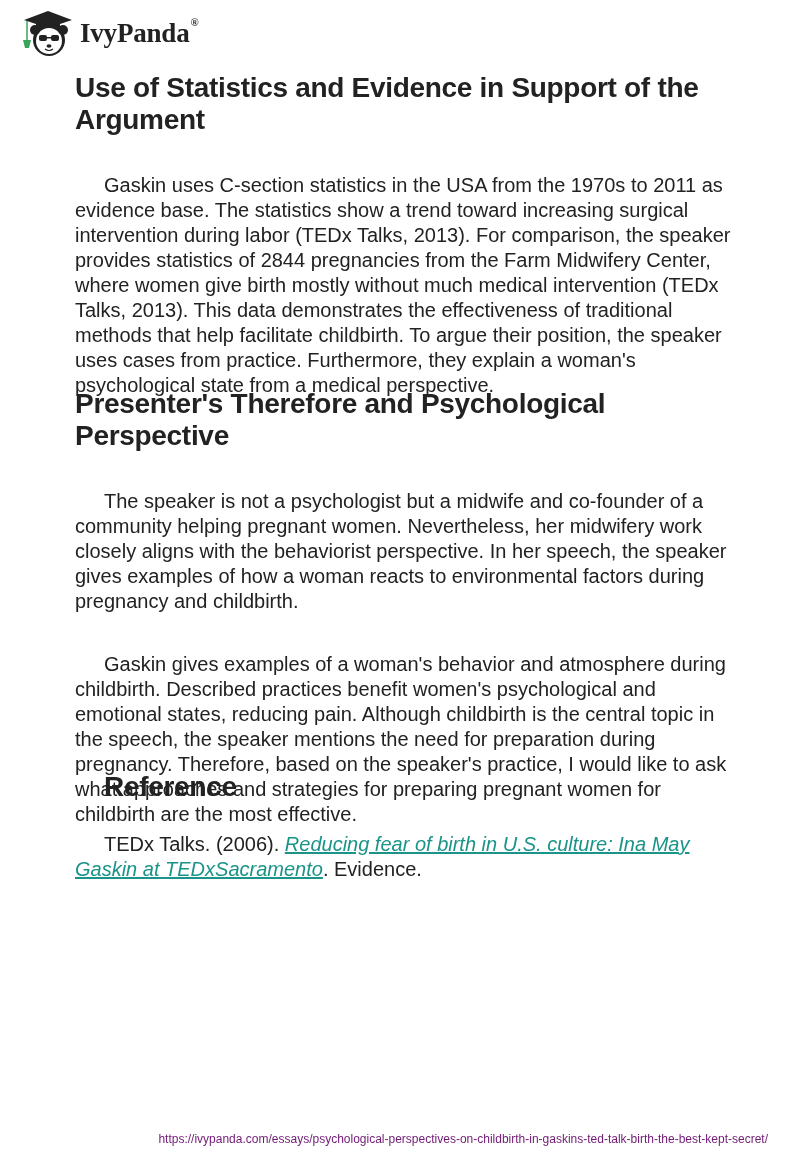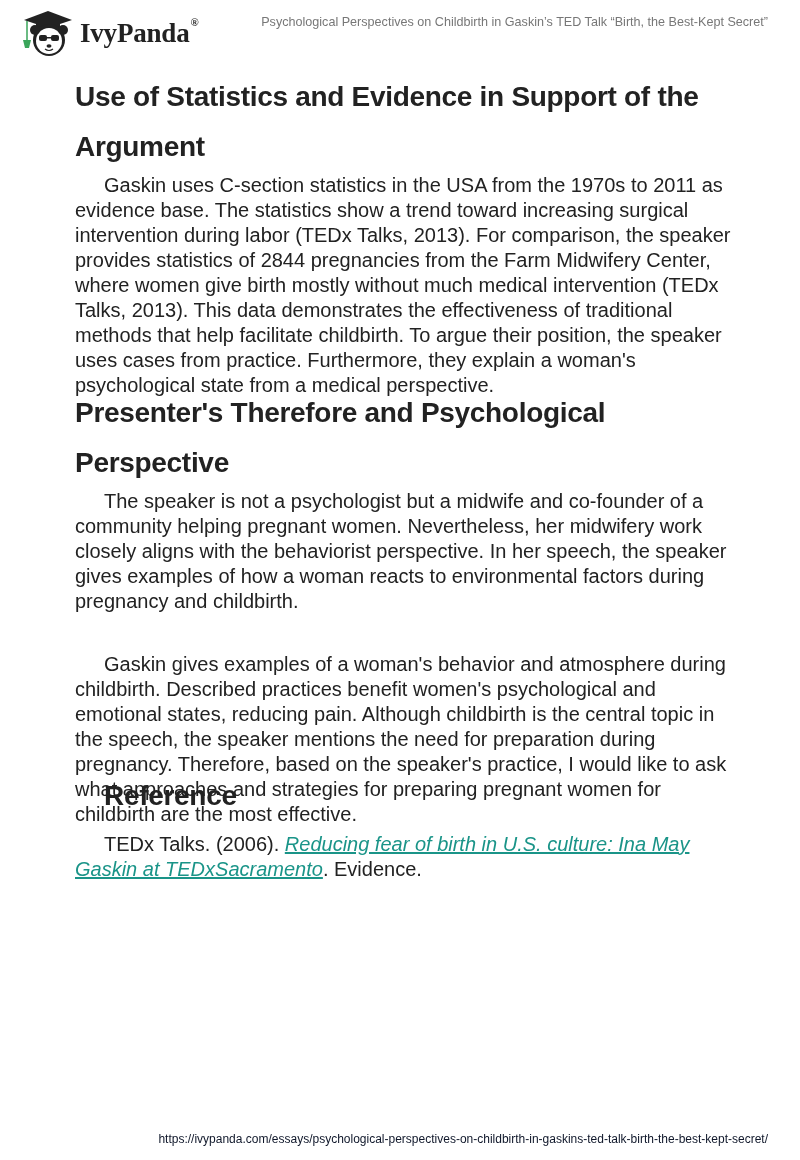--- a/index.html
+++ b/index.html
@@ -7,32 +7,32 @@
     body { font-family: "Liberation Sans", sans-serif; color: #222222; position: relative; }
 
     .header { position: absolute; top: 0; left: 0; width: 800px; height: 60px; }
     .logo { position: absolute; left: 18px; top: 8px; display: flex; align-items: center; text-align: center; }
     .logo-mark { width: 58px; height: 50px; position: relative; }
     .logo-text { font-family: "Liberation Serif", "DejaVu Serif", serif; font-weight: bold; font-size: 27px; color: #222; margin-left: 4px; letter-spacing: -0.2px; }
     .logo-reg { font-size: 11px; vertical-align: top; position: relative; top: -2px; margin-left: 1px; }
     .doc-title { position: absolute; right: 32px; top: 15px; font-size: 12.6px; color: #777777; white-space: nowrap; }
 
     .content { position: absolute; left: 75px; top: 72px; width: 660px; }
-    h2 { font-size: 28px; font-weight: bold; line-height: 50px; color: #222; letter-spacing: -0.3px; }
+    h2 { font-size: 28px; font-weight: bold; line-height: 32px; color: #222; letter-spacing: -0.3px; }
     p { font-size: 20px; line-height: 25px; color: #222; text-indent: 29px; }
     .h-1 { position: absolute; top: 0; }
     .p-1 { position: absolute; top: 101px; width: 660px; }
     .h-2 { position: absolute; top: 316px; }
     .p-2 { position: absolute; top: 417px; width: 660px; }
     .p-3 { position: absolute; top: 532px; width: 660px; margin-top: 48px; }
     .h-3 { position: absolute; top: 699px; margin-left: 29px; }
     .p-4 { position: absolute; top: 760px; width: 660px; }
     a.ref-link { color: #1a9488; font-style: italic; text-decoration: underline; text-decoration-thickness: 1.5px; }
 
-    .footer-url { position: absolute; right: 32px; top: 1132px; font-size: 12px; color: #0f172a; white-space: nowrap; }
+    .footer-url { position: absolute; right: 32px; top: 1132px; font-size: 12px; color: #701a75; white-space: nowrap; }
   </style>
 </head>
 <body>
 
 <div class="header">
   <div class="logo">
     <div class="logo-mark">
       <svg width="58" height="50" viewBox="0 0 58 50">
 
         <polygon points="6,12 30,3 54,12 30,20" fill="#222"></polygon>
@@ -50,21 +50,20 @@
         <rect x="21" y="27" width="8" height="6" rx="2" fill="#222"></rect>
         <rect x="33" y="27" width="8" height="6" rx="2" fill="#222"></rect>
         <rect x="29" y="29" width="4" height="1.5" fill="#222"></rect>
 
         <ellipse cx="31" cy="38" rx="2.5" ry="1.8" fill="#222"></ellipse>
         <path d="M27,41 Q31,44 35,41" stroke="#222" stroke-width="1.2" fill="none"></path>
       </svg>
     </div>
     <span class="logo-text"><span>IvyPanda</span><span class="logo-reg">®</span></span>
   </div>
-  <div class="doc-title">Psychological Perspectives on Childbirth in Gaskin’s TED Talk “Birth, the Best-Kept Secret”</div>
 </div>
 
 <div class="content">
   <h2 class="h-1">Use of Statistics and Evidence in Support of the Argument</h2>
   <p class="p-1">Gaskin uses C-section statistics in the USA from the 1970s to 2011 as evidence base. The statistics show a trend toward increasing surgical intervention during labor (TEDx Talks, 2013). For comparison, the speaker provides statistics of 2844 pregnancies from the Farm Midwifery Center, where women give birth mostly without much medical intervention (TEDx Talks, 2013). This data demonstrates the effectiveness of traditional methods that help facilitate childbirth. To argue their position, the speaker uses cases from practice. Furthermore, they explain a woman's psychological state from a medical perspective.</p>
 
   <h2 class="h-2">Presenter's Therefore and Psychological Perspective</h2>
   <p class="p-2">The speaker is not a psychologist but a midwife and co-founder of a community helping pregnant women. Nevertheless, her midwifery work closely aligns with the behaviorist perspective. In her speech, the speaker gives examples of how a woman reacts to environmental factors during pregnancy and childbirth.</p>
   <p class="p-3">Gaskin gives examples of a woman's behavior and atmosphere during childbirth. Described practices benefit women's psychological and emotional states, reducing pain. Although childbirth is the central topic in the speech, the speaker mentions the need for preparation during pregnancy. Therefore, based on the speaker's practice, I would like to ask what approaches and strategies for preparing pregnant women for childbirth are the most effective.</p>
 

